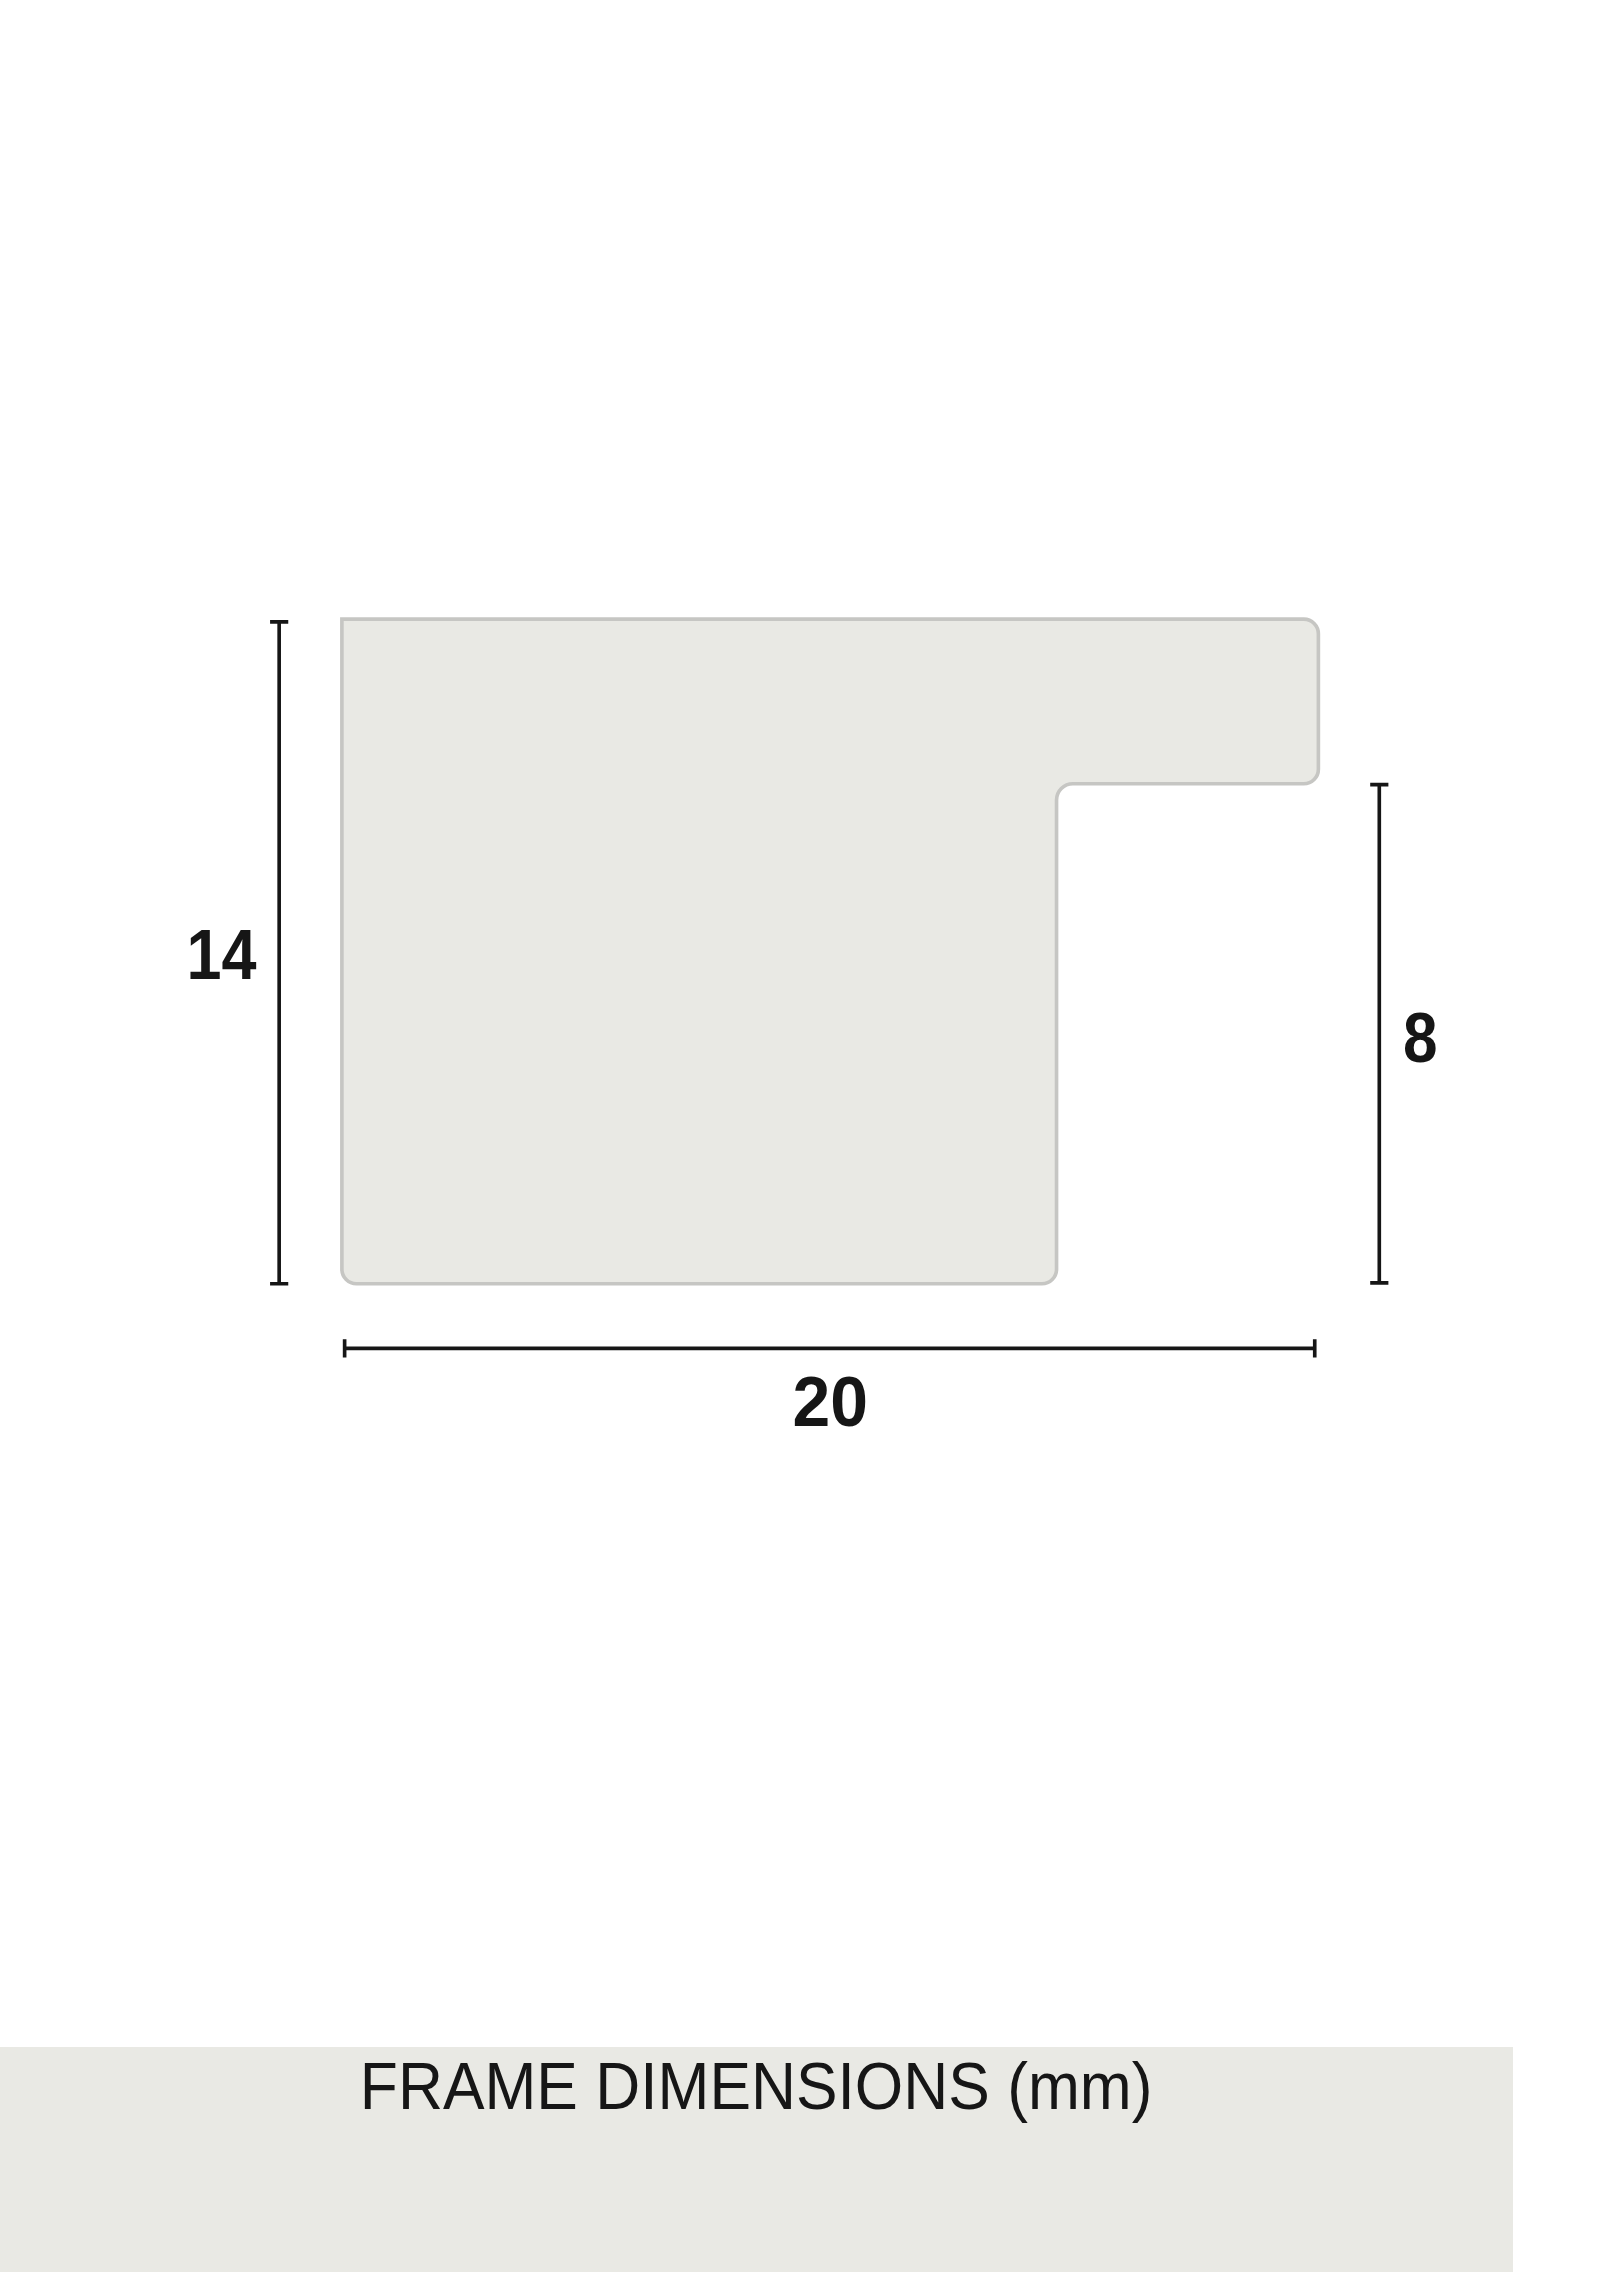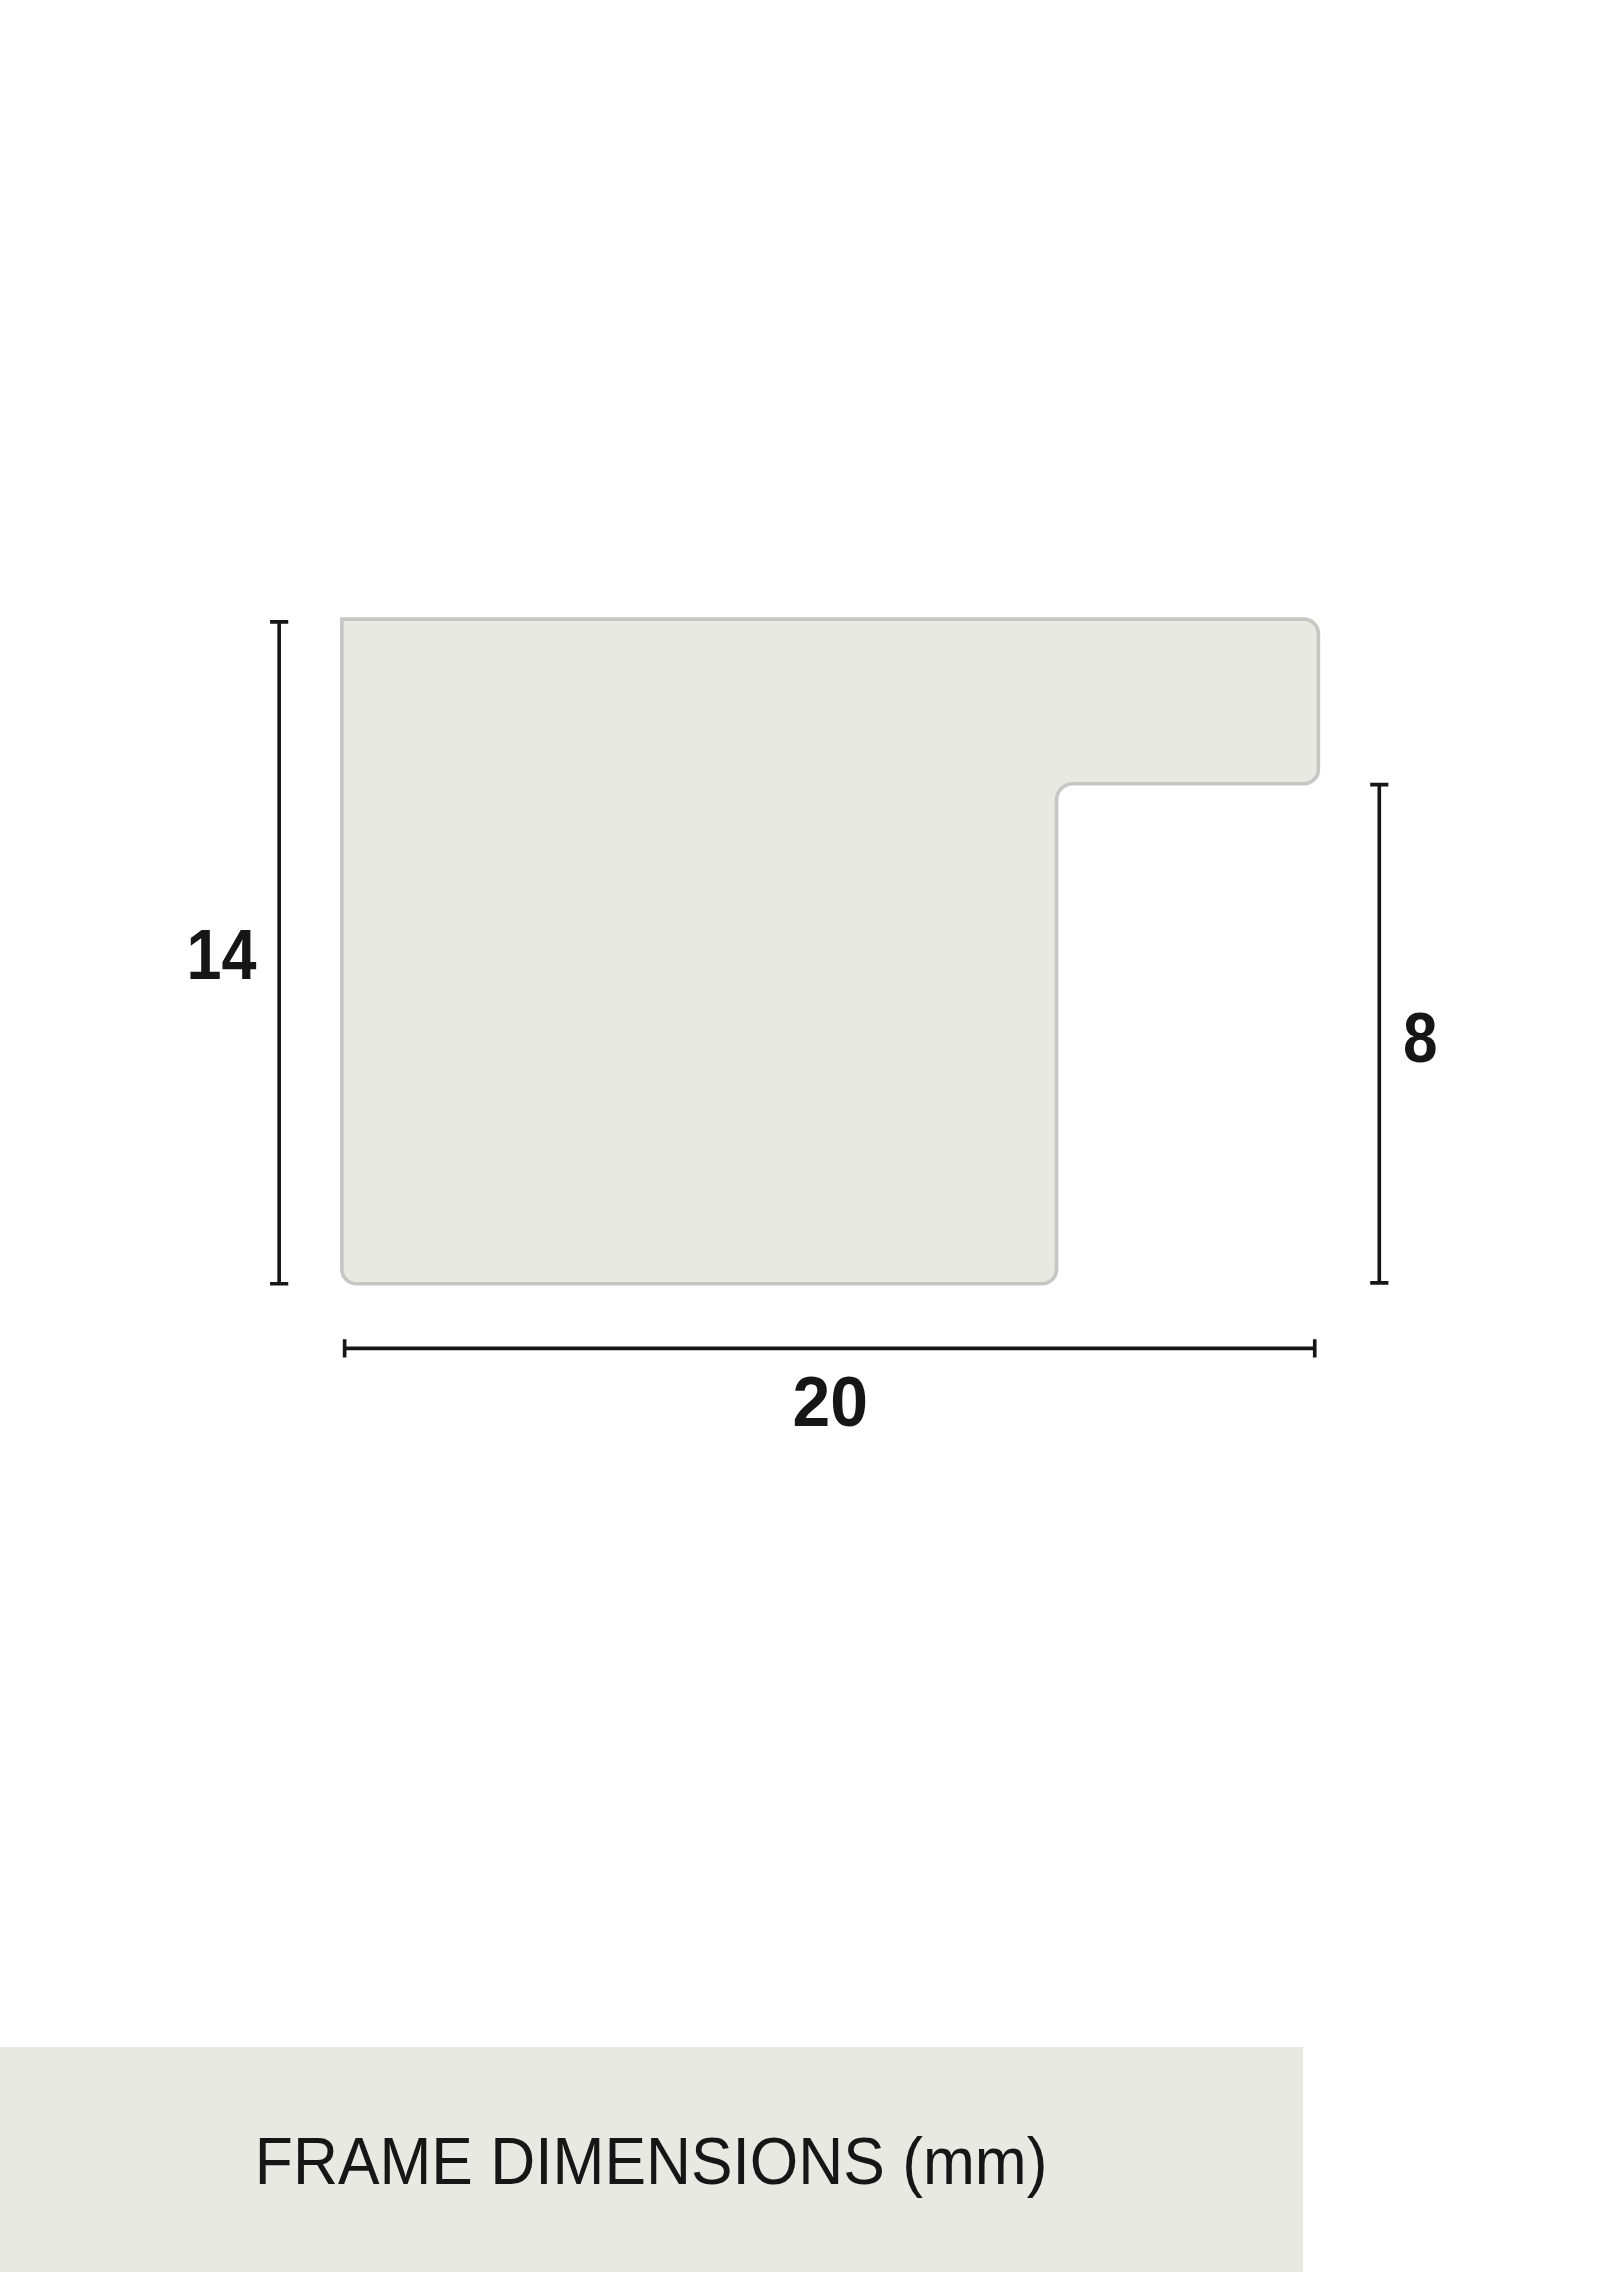--- a/index.html
+++ b/index.html
@@ -40,25 +40,24 @@
   .dim-label {
     font-family: "Liberation Sans", sans-serif;
     font-weight: bold;
     font-size: 78px;
     fill: var(--textColor, #161616);
   }
   .footer-bar {
     position: absolute;
     left: 0;
     top: 2047px;
-    width: 1303px;
+    width: 1513px;
     height: 226px;
     background: var(--footerBg, #e9e9e4);
     display: flex;
-    align-items: center;
     justify-content: center;
   }
   .footer-title {
     display: inline-block;
     font-family: "Liberation Sans", sans-serif;
     font-weight: 400;
     font-size: 67px;
     color: var(--textColor, #161616);
     transform: scaleX(0.93);
     transform-origin: center;

